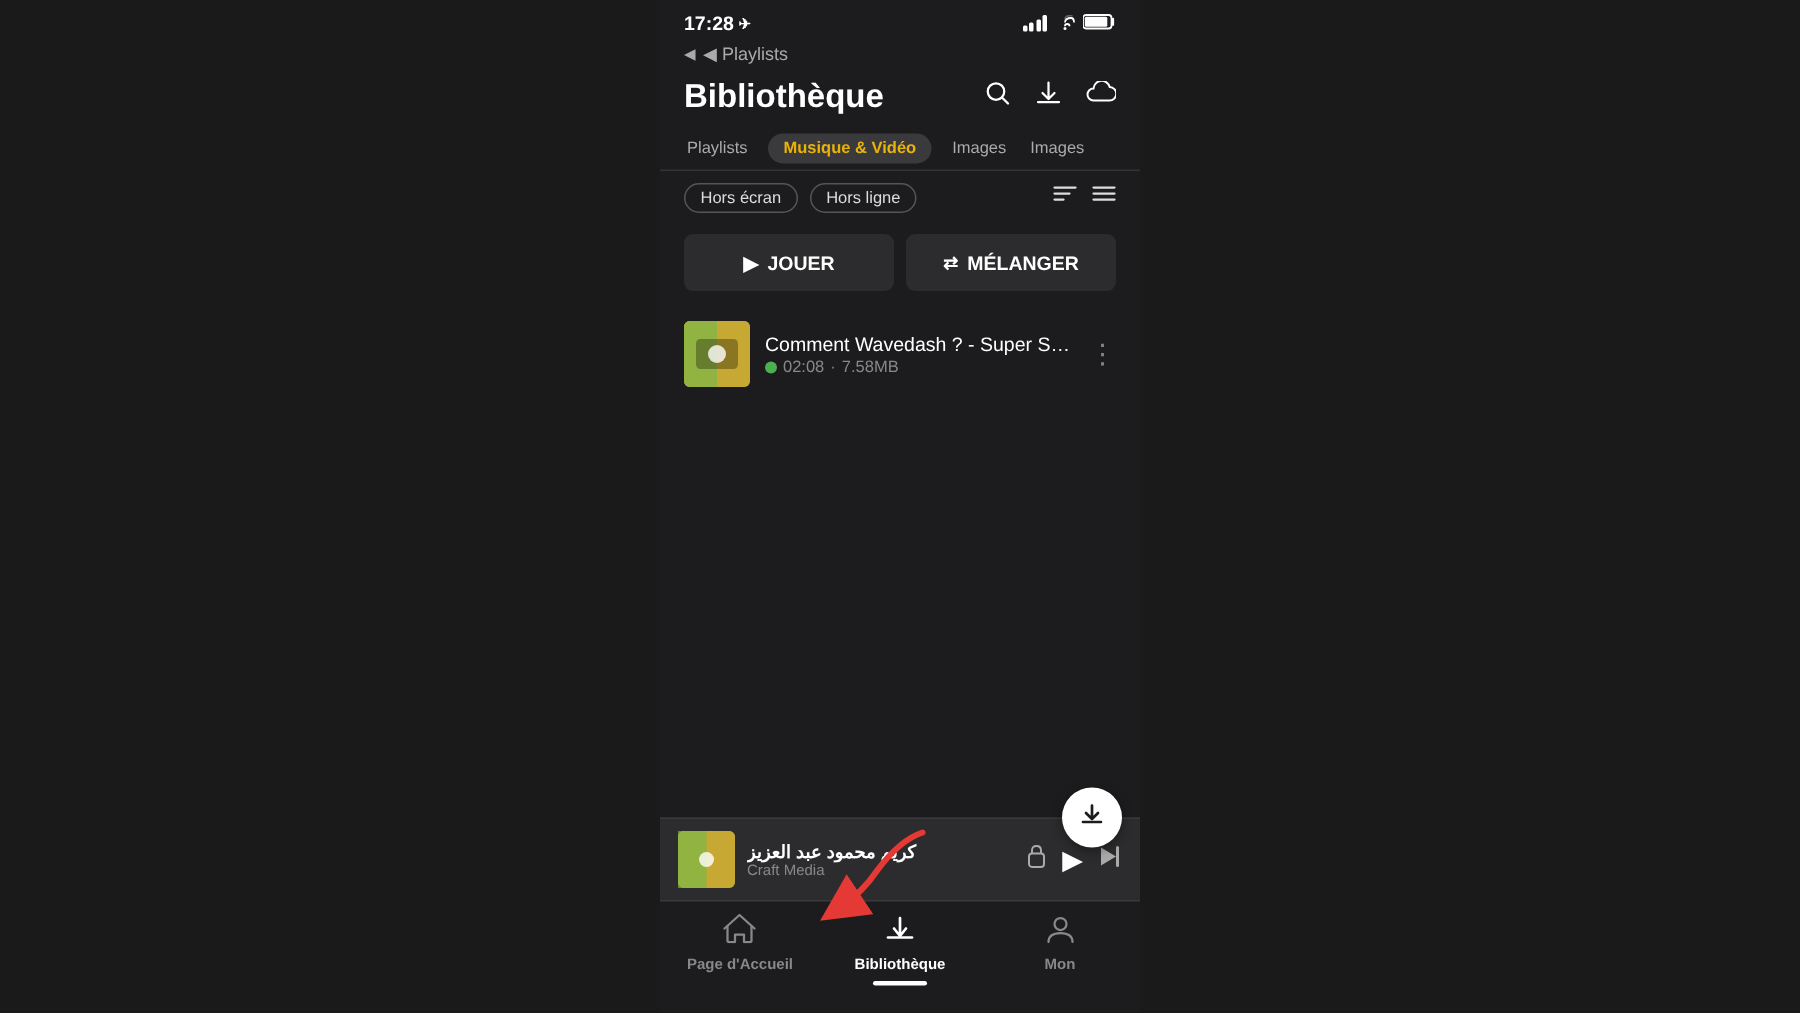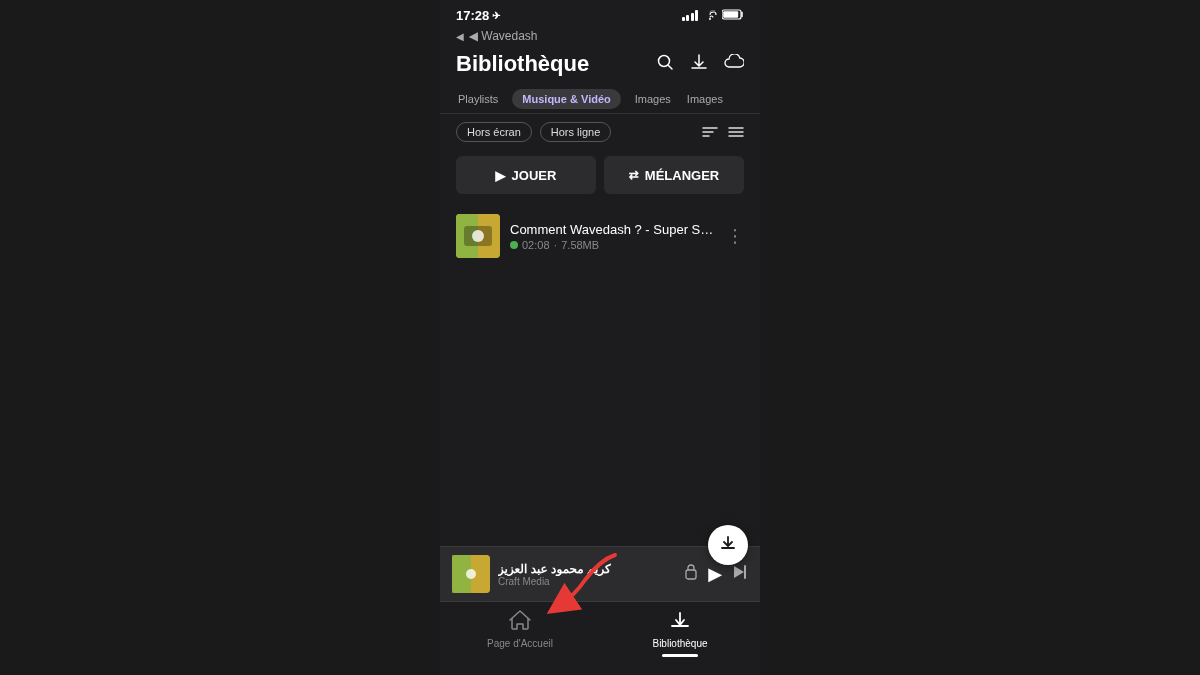--- a/index.html
+++ b/index.html
@@ -102,34 +102,34 @@
       background: #1c1c1e;
       border-bottom: 1px solid #333;
     }
     .tab {
       font-size: 11px;
       color: #aaa;
       padding: 4px 2px;
       cursor: pointer;
     }
     .tab.active {
-      color: #c4b5fd;
+      color: #eab308;
       font-weight: 600;
       background: #3a3a3c;
       padding: 4px 10px;
       border-radius: 14px;
       text-align: center;
     }
 
     
     .filter-row {
       display: flex;
       padding: 8px 16px;
       gap: 8px;
-      align-items: flex-end;
+      align-items: flex-start;
       background: #1c1c1e;
     }
     .filter-pill {
       border: 1px solid #555;
       color: #ddd;
       font-size: 11px;
       padding: 3px 10px;
       border-radius: 14px;
       background: transparent;
       cursor: pointer;
@@ -319,20 +319,21 @@
       padding: 8px 0 18px;
       flex-shrink: 0;
     }
     .tab-bar-item {
       flex: 1;
       display: flex;
       flex-direction: column;
       align-items: center;
       gap: 3px;
       cursor: pointer;
+      font-weight: bold;
     }
     .tab-bar-icon {
       font-size: 20px;
       color: #888;
     }
     .tab-bar-icon.active {
       color: #fff;
     }
     .tab-bar-label {
       font-size: 10px;
@@ -389,21 +390,21 @@
             <rect x="1.2" y="2.2" width="15" height="6.6" rx="1" fill="white"></rect>
             <path d="M20 3.5 L20 7.5" stroke="white" stroke-width="1.5" stroke-linecap="round"></path>
           </svg>
       </span>
     </div>
   </div>
 
   <div class="back-nav">
     <div class="back-link">
       <span style="font-size:10px;">◀</span>
-      <span style="margin-left:2px;">◀ Wavedash</span>
+      <span style="margin-left:2px;">◀ Playlists</span>
     </div>
   </div>
 
   <div class="header">
     <div class="header-title">Bibliothèque</div>
     <div class="header-icons">
       <span class="header-icon">
         <svg width="18" height="18" viewBox="0 0 18 18">
             <circle cx="8" cy="8" r="5.5" stroke="white" fill="none" stroke-width="1.5"></circle>
             <line x1="12.5" y1="12.5" x2="16" y2="16" stroke="white" stroke-width="1.5" stroke-linecap="round"></line>
@@ -548,15 +549,24 @@
     <div class="tab-bar-item">
       <span class="tab-bar-icon active">
         <svg width="20" height="20" viewBox="0 0 20 20">
             <path d="M10 3 L10 14 M6 10 L10 15 L14 10" stroke="white" fill="none" stroke-width="1.8" stroke-linecap="round" stroke-linejoin="round"></path>
             <path d="M2 16 L18 16" stroke="white" stroke-width="1.8" stroke-linecap="round"></path>
           </svg>
       </span>
       <span class="tab-bar-label active">Bibliothèque</span>
       <div class="tab-bar-indicator"></div>
     </div>
+    <div class="tab-bar-item">
+      <span class="tab-bar-icon">
+        <svg width="20" height="20" viewBox="0 0 20 20">
+            <circle cx="10" cy="7" r="4" stroke="#888" fill="none" stroke-width="1.5"></circle>
+            <path d="M2 19 Q2 13 10 13 Q18 13 18 19" stroke="#888" fill="none" stroke-width="1.5" stroke-linecap="round"></path>
+          </svg>
+      </span>
+      <span class="tab-bar-label">Mon</span>
+    </div>
   </div>
 
 </div>
 
 </body></html>

